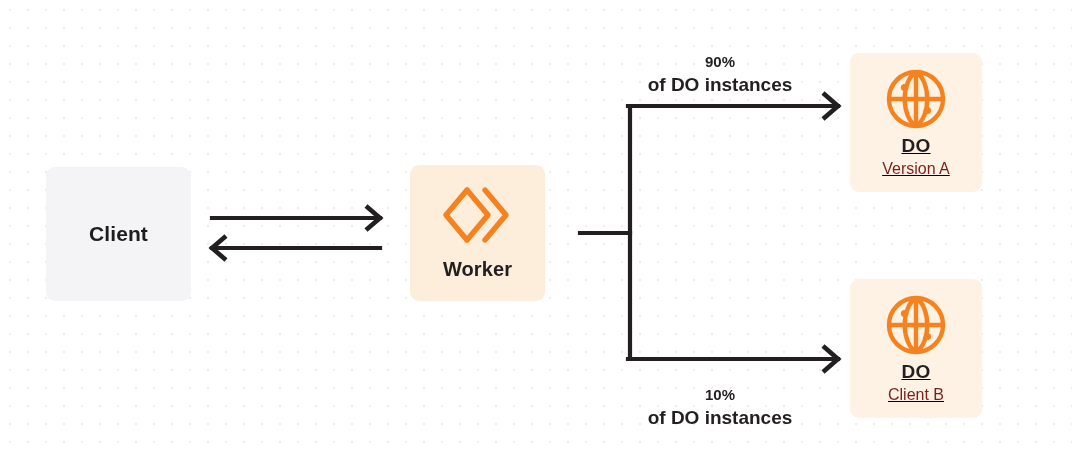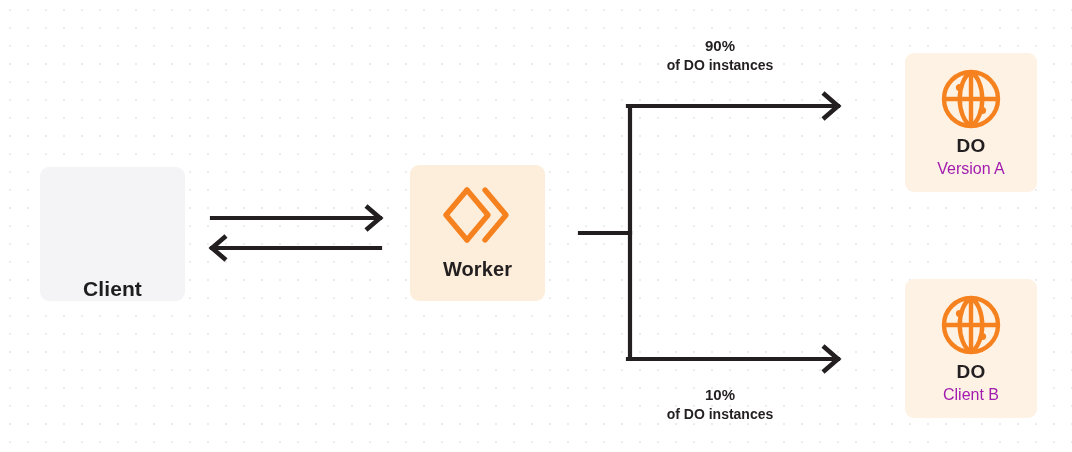--- a/index.html
+++ b/index.html
@@ -26,26 +26,25 @@
     position: absolute;
     box-sizing: border-box;
     border-radius: 9px;
     display: flex;
     flex-direction: column;
     align-items: center;
     justify-content: center;
   }
 
   .node-client {
-    left: 40px;
+    left: 46px;
     top: 167px;
     width: 145px;
     height: 134px;
     background: #f4f4f6;
-    justify-content: flex-end;
   }
   .node-client .node-title {
     font-size: 21px;
     font-weight: bold;
     color: #1d1d1f;
     letter-spacing: .1px;
   }
 
   .node-worker {
     left: 410px;
@@ -56,39 +55,40 @@
     gap: 14px;
   }
   .node-worker .node-title {
     font-size: 20px;
     font-weight: bold;
     color: #231f20;
     letter-spacing: .1px;
   }
 
   .node-do {
-    left: 905px;
+    left: 850px;
     width: 132px;
     height: 139px;
     background: #fdf2e4;
     gap: 6px;
+    text-decoration: underline;
   }
   .node-do.do-a { top: 53px; }
   .node-do.do-b { top: 279px; }
   .node-do .node-title {
     font-size: 19px;
     font-weight: bold;
     color: #231f20;
     letter-spacing: .3px;
     line-height: 1;
   }
   .node-do .node-sub {
     font-size: 16px;
     font-weight: normal;
-    color: #a21caf;
+    color: #7f1d1d;
     line-height: 1;
   }
   .icon-wrap { display: block; line-height: 0; }
 
   
   .conn-svg {
     position: absolute;
     left: 0;
     top: 0;
     width: 1072px;
@@ -114,23 +114,23 @@
   
   .edge-label {
     position: absolute;
     text-align: center;
     color: #231f20;
     font-weight: bold;
     line-height: 1.32;
     white-space: nowrap;
   }
   .edge-label .pct { font-size: 15px; display: block; }
-  .edge-label .desc { font-size: 14px; display: block; }
-
-  .label-top { left: 604px; top: 36px; width: 232px; }
+  .edge-label .desc { font-size: 19px; display: block; }
+
+  .label-top { left: 604px; top: 52px; width: 232px; }
   .label-bottom { left: 604px; top: 373px; width: 232px; margin-top: 12px; }
 </style>
 </head>
 <body>
 
 <div id="canvas">
 
   <svg class="conn-svg" viewBox="0 0 1072 452" xmlns="http://www.w3.org/2000/svg">
 
     <g>

